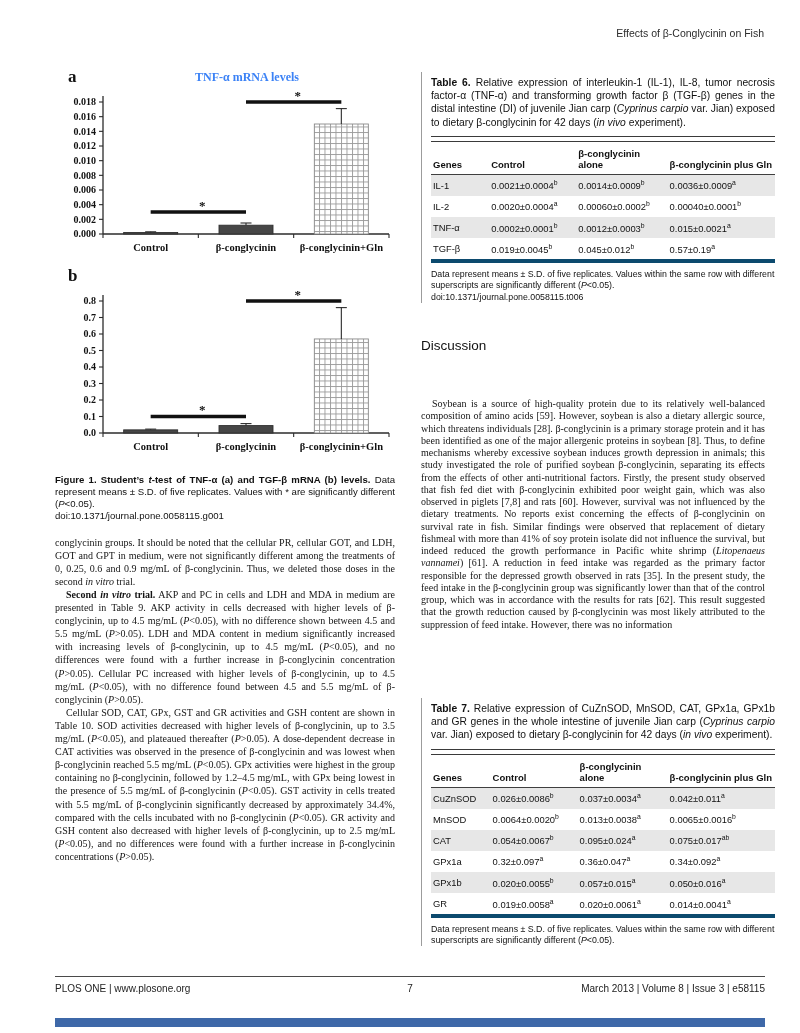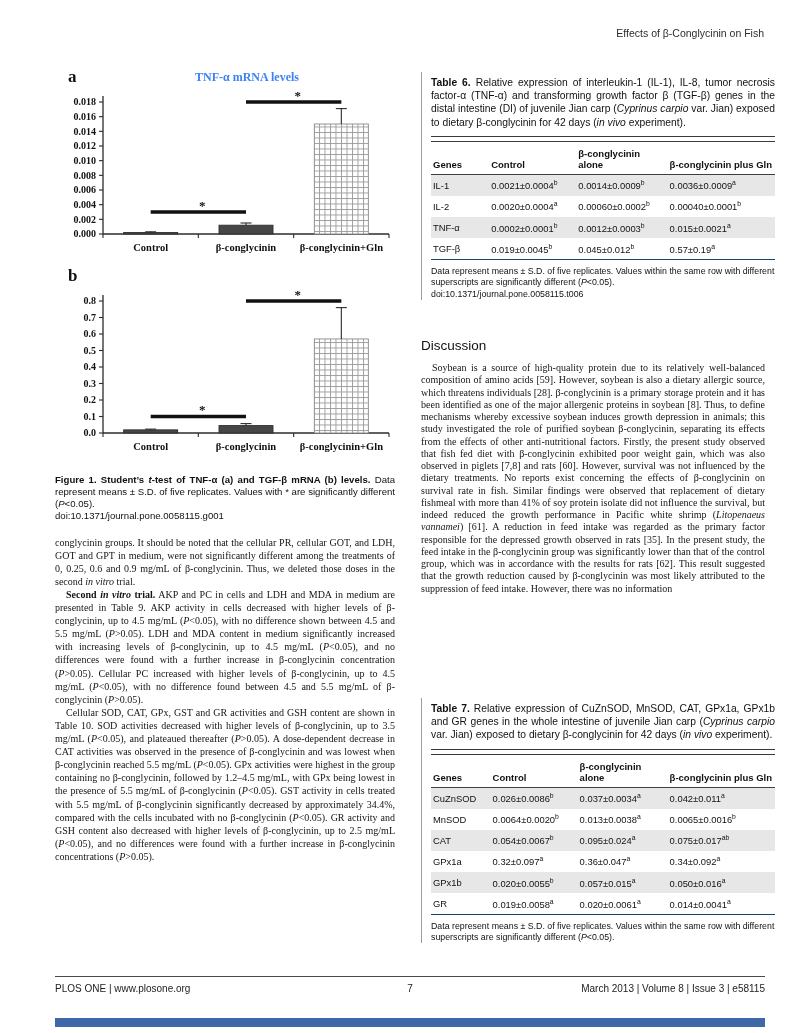--- a/index.html
+++ b/index.html
@@ -24,36 +24,36 @@
   .fig-doi{font-family:"Liberation Sans",sans-serif;font-size:9.6px;line-height:11.9px;color:#111;}
 
   
   .body-text{margin-top:14px;font-size:10px;line-height:13.1px;text-align:justify;color:#141414;}
   .para{text-indent:11px;}
   .para-noindent{text-indent:0;}
 
   
   .rc-abs{position:absolute;left:0;width:344px;}
   .section-heading{font-family:"Liberation Sans",sans-serif;font-weight:normal;font-size:13.5px;color:#111;}
-  .discussion-para{font-size:10px;line-height:12.25px;text-align:justify;text-indent:11px;color:#141414;}
+  .discussion-para{font-size:10px;line-height:12.25px;text-align:justify;text-indent:11px;color:#141414;margin-top:36px;}
 
   
   .table-block{border-left:1px solid #9c9c9c;padding-left:9px;font-family:"Liberation Sans",sans-serif;color:#111;}
   .table-caption{font-size:10.3px;line-height:13.2px;padding-top:4px;text-align:justify;}
   .rule-a{border-top:1.5px solid #3a3a3a;margin-top:7px;}
   .rule-b{border-top:1px solid #3a3a3a;margin-top:4px;}
   table.data{border-collapse:collapse;width:100%;margin-top:2px;font-size:9.4px;}
   table.data th{font-weight:bold;text-align:left;vertical-align:bottom;
         padding:4px 3px 4px 2px;font-size:9.5px;border-bottom:1px solid #3f3f3f;}
   table.data th:nth-child(1){width:56px;}
   table.data th:nth-child(2){width:84px;}
   table.data th:nth-child(3){width:88px;}
   table.data td{padding:4.5px 3px 4.5px 2px;}
   table.data tbody tr:nth-child(odd){background:#e7e7e7;}
-  table.data tbody tr:last-child td{border-bottom:1px solid #0c4a6e;}
+  table.data tbody tr:last-child td{border-bottom:4px solid #0c4a6e;}
   table.data sup{font-size:6.8px;}
   .table-footnote{margin-top:6px;font-size:8.8px;line-height:11px;}
   .table-doi{font-size:8.8px;line-height:11px;margin-top:1px;}
 
   
   .footer-rule{position:absolute;left:55px;width:710px;top:976px;border-top:1px solid #4a4a4a;}
   .footer{position:absolute;left:55px;width:710px;top:983px;display:flex;align-items:flex-start;
         font-family:"Liberation Sans",sans-serif;font-size:10px;color:#222;}
   .footer-left{flex:1;text-align:left;}
   .footer-center{width:40px;text-align:center;}

